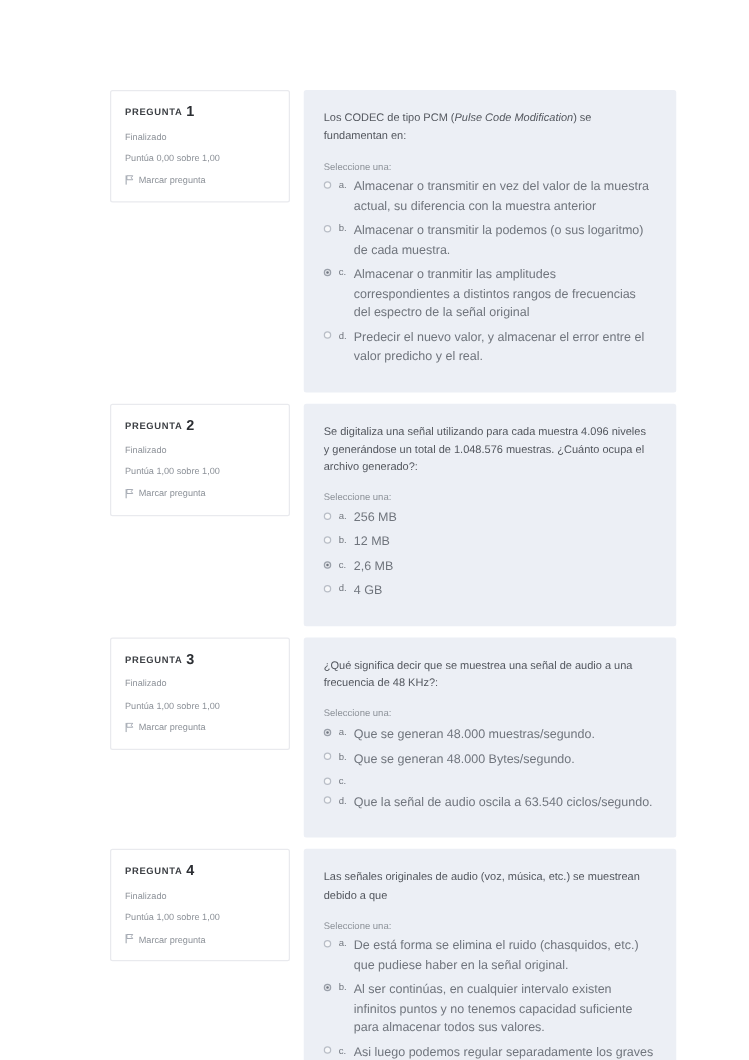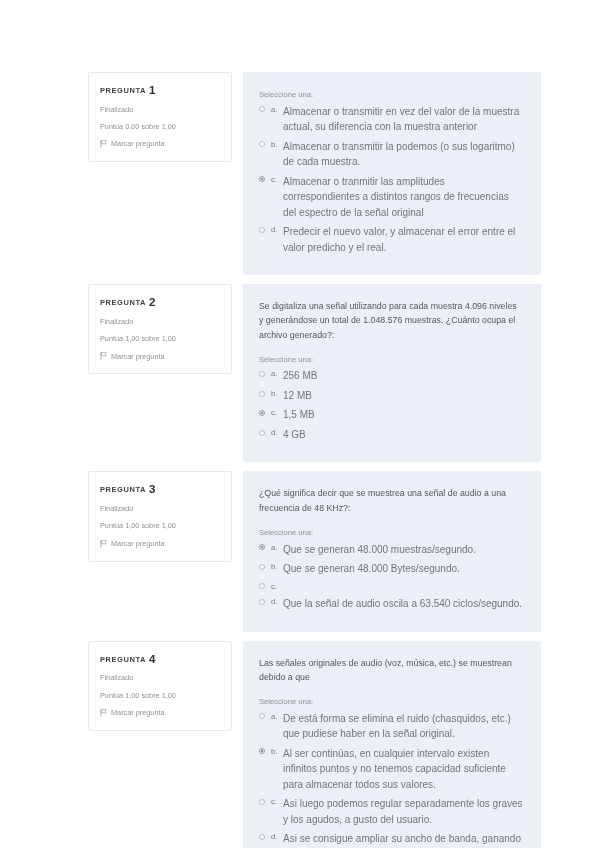--- a/index.html
+++ b/index.html
@@ -155,20 +155,21 @@
             <span class="flag-icon">
               <svg width="7" height="8" viewBox="0 0 7 8" xmlns="http://www.w3.org/2000/svg">
                 <path d="M0.9 0.3 L0.9 7.7" stroke="#9aa0aa" stroke-width="0.8" fill="none"></path>
                 <path d="M1.5 0.6 L6.2 0.6 L5.0 2.2 L6.2 3.8 L1.5 3.8 Z" fill="none" stroke="#9aa0aa" stroke-width="0.7"></path>
               </svg>
             </span>
             <span class="info-flag-label">Marcar pregunta</span>
           </div>
         </div>
         <div class="content-card">
+          <p class="qtext">Los CODEC de tipo PCM (<em>Pulse Code Modification</em>) se fundamentan en:</p>
           <p class="select-label">Seleccione una:</p>
           <ul class="answers">
             <li class="answer">
               <span class="radio"></span>
               <span class="ans-letter">a.</span>
               <span class="ans-text">Almacenar o transmitir en vez del valor de la muestra actual, su diferencia con la muestra anterior</span>
             </li>
             <li class="answer">
               <span class="radio"></span>
               <span class="ans-letter">b.</span>
@@ -212,21 +213,21 @@
               <span class="ans-text">256 MB</span>
             </li>
             <li class="answer">
               <span class="radio"></span>
               <span class="ans-letter">b.</span>
               <span class="ans-text">12 MB</span>
             </li>
             <li class="answer">
               <span class="radio checked"></span>
               <span class="ans-letter">c.</span>
-              <span class="ans-text">1,5 MB</span>
+              <span class="ans-text">2,6 MB</span>
             </li>
             <li class="answer">
               <span class="radio"></span>
               <span class="ans-letter">d.</span>
               <span class="ans-text">4 GB</span>
             </li>
           </ul>
         </div>
       </div>
       <div class="question-block">

